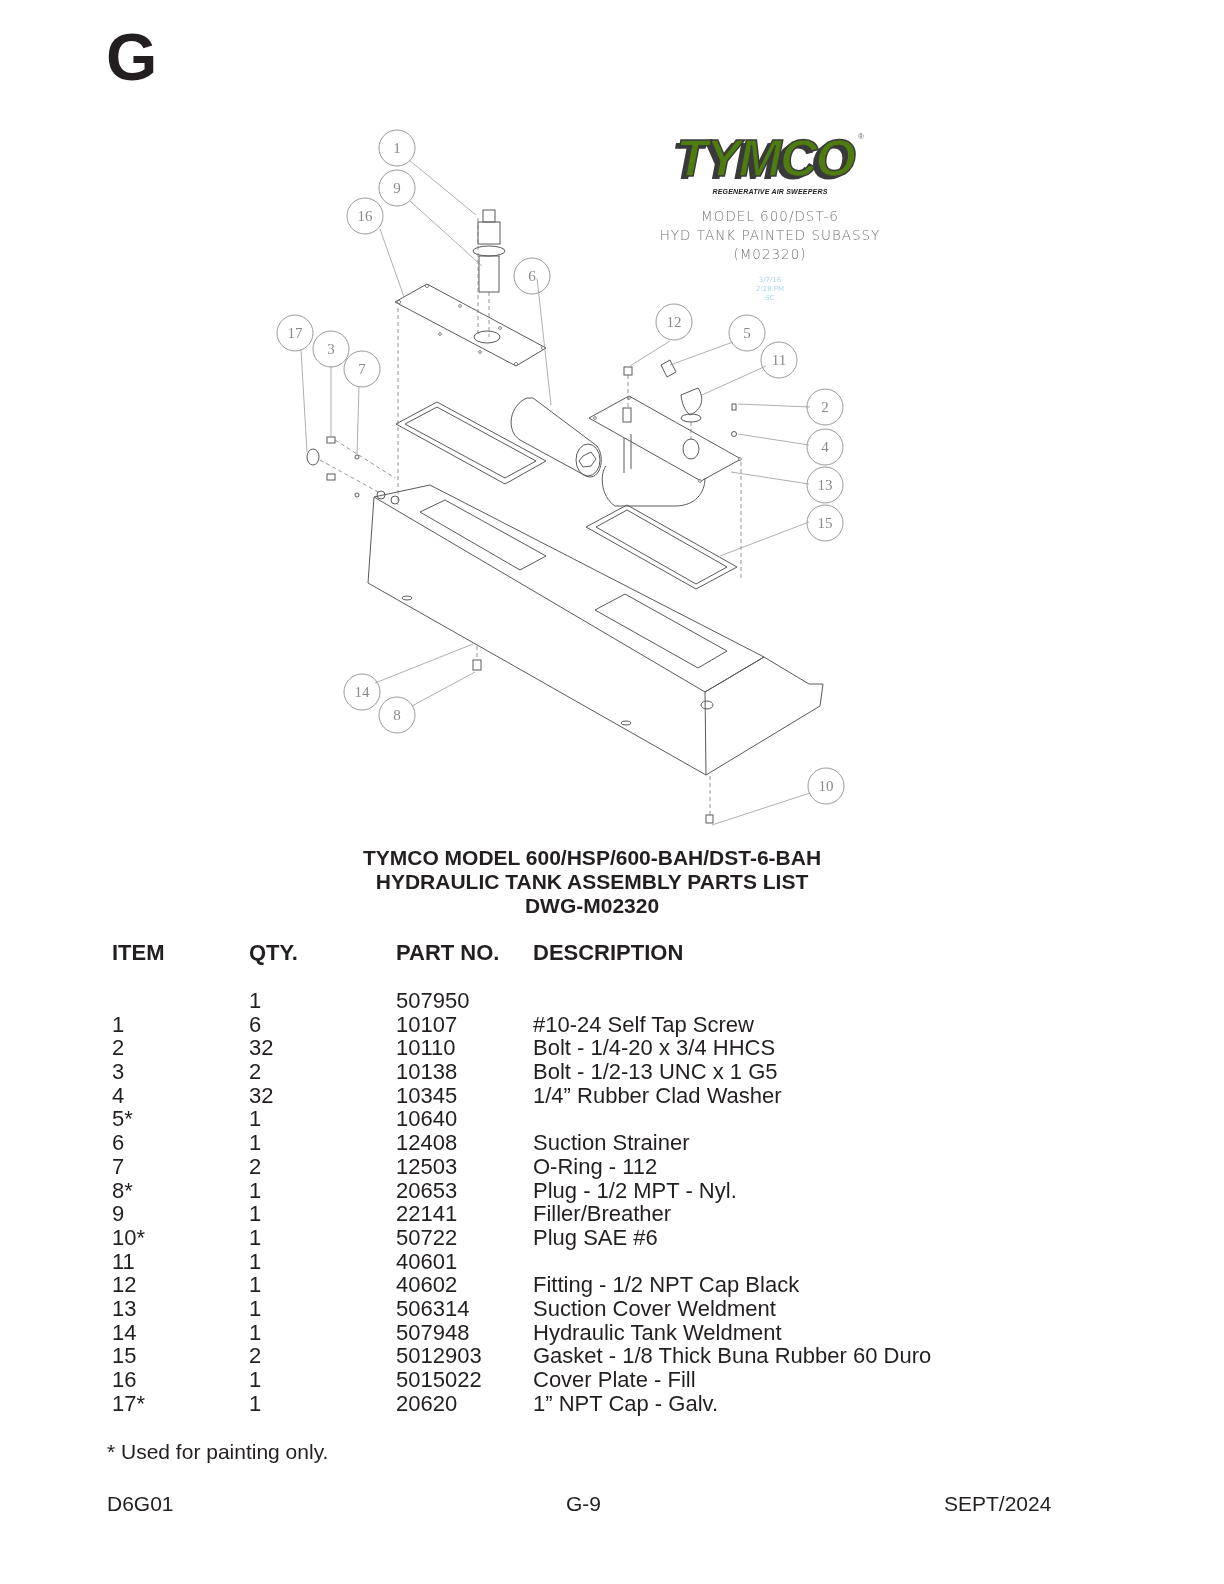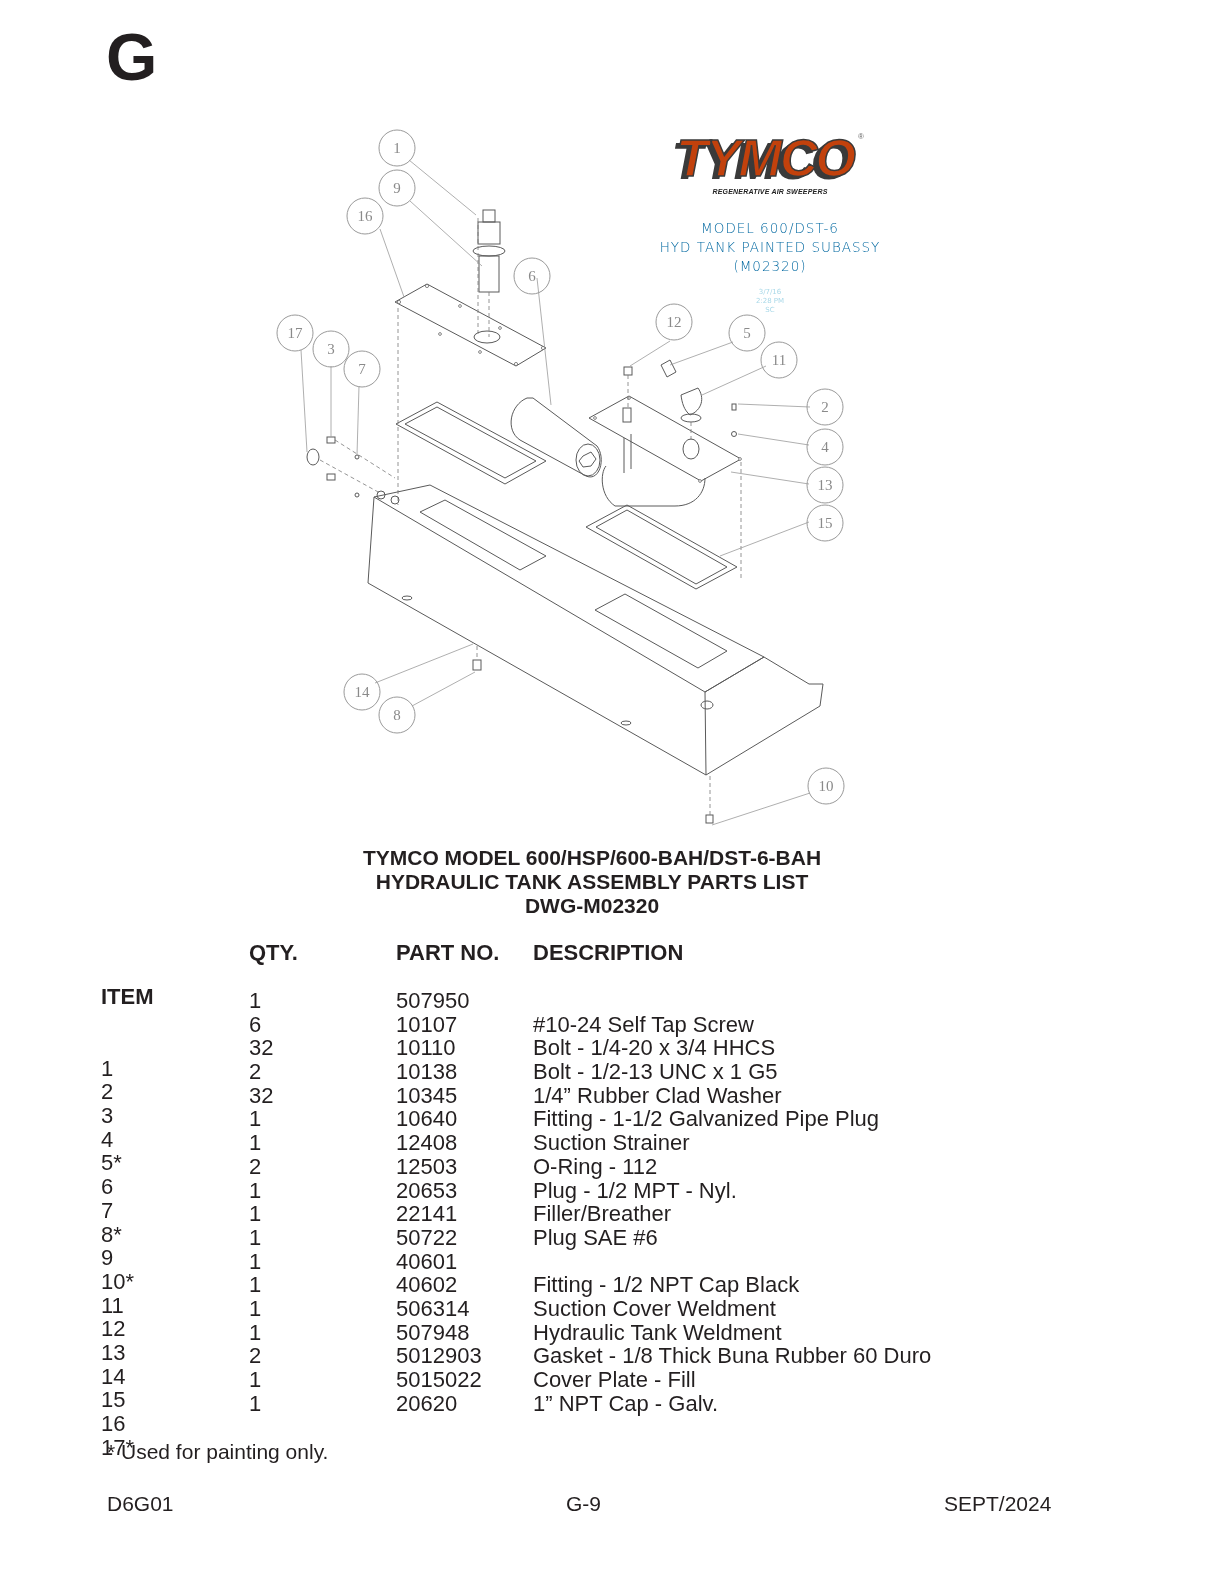--- a/index.html
+++ b/index.html
@@ -3,31 +3,31 @@
 <meta charset="utf-8">
 <style>
   html, body { margin: 0; padding: 0; background: #ffffff; }
   body { width: 1224px; height: 1584px; position: relative; overflow: hidden;
          font-family: "Liberation Sans", sans-serif; color: #231f20; }
   .section-letter { position: absolute; left: 106px; top: 24px; font-size: 66px; font-weight: bold; line-height: 1; }
   .diagram { position: absolute; left: 260px; top: 120px; width: 640px; height: 720px; }
   .diagram svg { width: 640px; height: 720px; display: block; }
   .logo-block { position: absolute; left: 640px; top: 132px; width: 260px; text-align: center; }
   .logo-word { display: inline-block; font-size: 52px; font-weight: bold; font-style: italic;
-               color: #c2410c; letter-spacing: -2px; line-height: 1;
+               color: #4d7c0f; letter-spacing: -2px; line-height: 1;
                -webkit-text-stroke: 1.5px #3a3a3a; text-shadow: -5px 3px 0 #3a3a3a; }
   .logo-reg { font-size: 8px; color: #666; vertical-align: top; margin-left: 4px; }
   .logo-tag { font-size: 7px; font-weight: bold; font-style: italic; color: #222; margin-top: 4px; letter-spacing: 0.2px; }
-  .dwg-title { font-family: "DejaVu Sans", sans-serif; font-size: 13.5px; color: #0369a1; letter-spacing: 1px; line-height: 19px; margin-top: 24px; font-weight: 200; }
+  .dwg-title { font-family: "DejaVu Sans", sans-serif; font-size: 13.5px; color: #737373; letter-spacing: 1px; line-height: 19px; margin-top: 12px; font-weight: 200; }
   .dwg-stamp { font-family: "DejaVu Sans", sans-serif; font-size: 7px; color: #a8d8e8; line-height: 9px; margin-top: 12px; }
   .title-block { position: absolute; left: 0; width: 1176px; top: 846px; text-align: center; font-weight: bold; font-size: 21px; line-height: 24px; }
   .title-block div { margin: 0; padding-left: 8px; }
   .table-head { position: absolute; top: 940px; left: 0; width: 1224px; font-weight: bold; font-size: 22px; }
   .col { position: absolute; white-space: nowrap; }
-  .c-item { left: 101px; margin-top: 44px; }
+  .c-item { left: 112px; }
   .c-qty { left: 249px; }
   .c-part { left: 396px; }
   .c-desc { left: 533px; }
   .rows { position: absolute; top: 989px; left: 0; width: 1224px; }
   .row { position: relative; height: 23.7px; font-size: 22px; line-height: 24px; }
   .footnote { position: absolute; left: 107px; top: 1440px; font-size: 21px; }
   .footer { position: absolute; top: 1492px; font-size: 21px; }
   .f-left { left: 107px; }
   .f-center { left: 566px; }
   .f-right { left: 944px; }
@@ -294,21 +294,20 @@
   <div class="row">
       <span class="col c-item">4</span>
       <span class="col c-qty">32</span>
       <span class="col c-part">10345</span>
       <span class="col c-desc">1/4” Rubber Clad Washer</span>
     </div>
   <div class="row">
       <span class="col c-item">5*</span>
       <span class="col c-qty">1</span>
       <span class="col c-part">10640</span>
-      <span class="col c-desc">Fitting - 1-1/2 Galvanized Pipe Plug</span>
     </div>
   <div class="row">
       <span class="col c-item">6</span>
       <span class="col c-qty">1</span>
       <span class="col c-part">12408</span>
       <span class="col c-desc">Suction Strainer</span>
     </div>
   <div class="row">
       <span class="col c-item">7</span>
       <span class="col c-qty">2</span>

